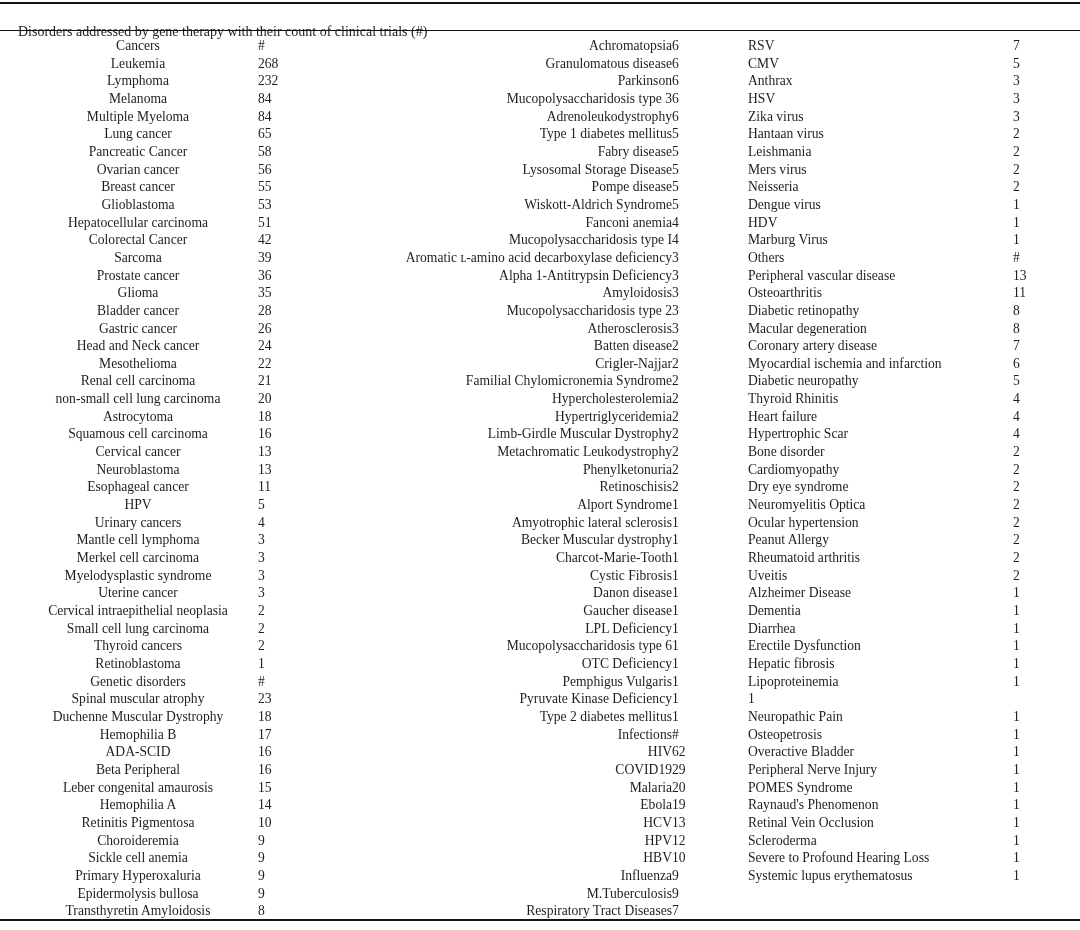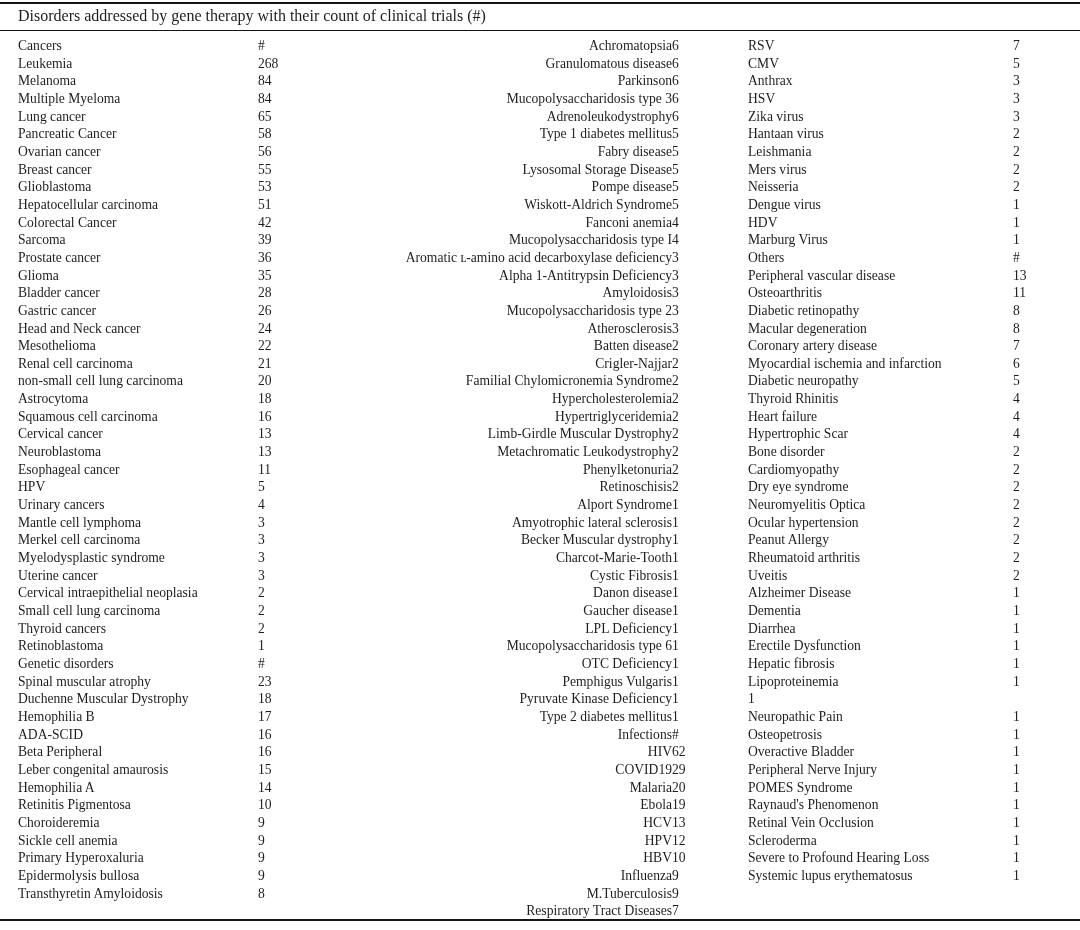--- a/index.html
+++ b/index.html
@@ -9,31 +9,31 @@
     background: #ffffff;
     color: #1e1e1e;
     font-family: "Liberation Serif", "DejaVu Serif", serif;
   }
   .page { position: relative; width: 1080px; height: 930px; overflow: hidden; background: #fff; }
   .rule { position: absolute; left: 0; width: 1080px; background: #141414; }
   .rule-top    { top: 2px;   height: 2px; }
   .rule-mid    { top: 30px;  height: 1px; }
   .rule-bottom { top: 919px; height: 2px; }
   .table-title {
-    position: absolute; left: 18px; top: 8px;
-    font-size: 16px; line-height: 16px; white-space: nowrap; text-align: center;
+    position: absolute; left: 18px; top: 24px;
+    font-size: 14px; line-height: 16px; white-space: nowrap; text-align: center;
   }
   .table-body { position: absolute; top: 37px; left: 0; width: 1080px; height: 883px; }
   .col-group { position: absolute; top: 0; }
   .col-g0 { left: 18px;  width: 327px; }
   .col-g1 { left: 344px; width: 404px; }
   .col-g2 { left: 748px; width: 322px; }
   .row { display: flex; height: 17.66px; line-height: 17.66px; font-size: 13.6px; }
   .cell { flex: none; white-space: nowrap; overflow: hidden; }
-  .col-g0 .name { width: 240px; }
+  .col-g0 .name { width: 240px; text-align: center; }
   .col-g1 .name { width: 328px; text-align: right; }
   .col-g2 .name { width: 265px; }
   .count { flex: none; }
 </style>
 </head>
 <body>
 
 <div class="page">
   <div class="rule rule-top"></div>
   <div class="table-title">Disorders addressed by gene therapy with their count of clinical trials (#)</div>
@@ -43,20 +43,24 @@
     <div class="col-group col-g0">
         <div class="row">
           <span class="cell name">Cancers</span>
           <span class="cell count">#</span>
         </div>
         <div class="row">
           <span class="cell name">Leukemia</span>
           <span class="cell count">268</span>
         </div>
         <div class="row">
+          <span class="cell name">Lymphoma</span>
+          <span class="cell count">232</span>
+        </div>
+        <div class="row">
           <span class="cell name">Melanoma</span>
           <span class="cell count">84</span>
         </div>
         <div class="row">
           <span class="cell name">Multiple Myeloma</span>
           <span class="cell count">84</span>
         </div>
         <div class="row">
           <span class="cell name">Lung cancer</span>
           <span class="cell count">65</span>

